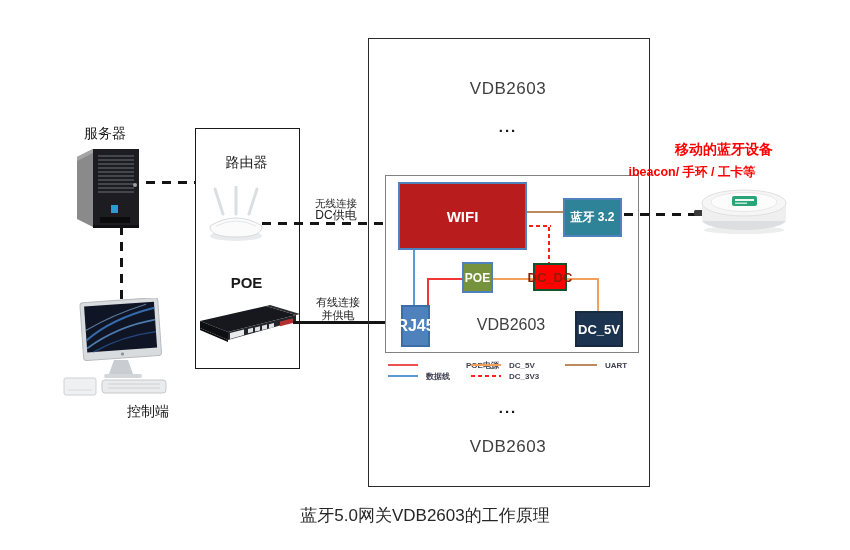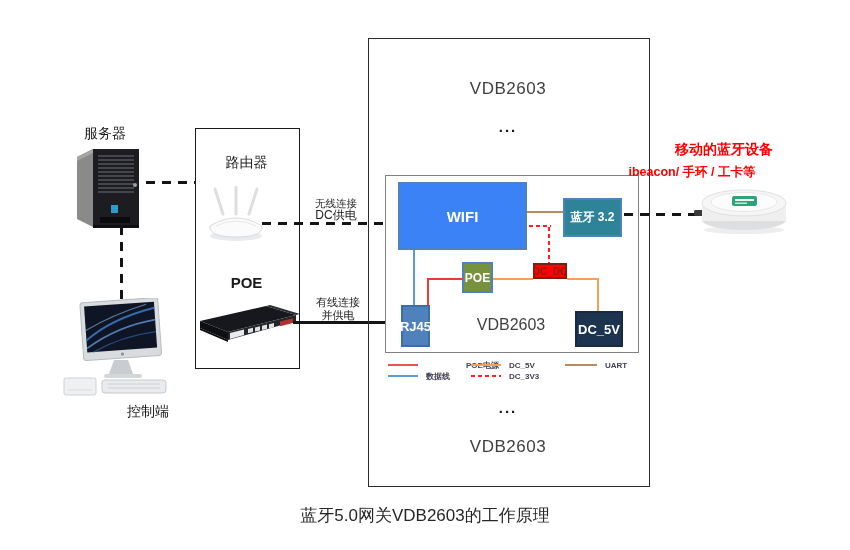--- a/index.html
+++ b/index.html
@@ -25,25 +25,25 @@
   .link-label{font-size:10.5px;color:#222;line-height:12px;}
 
   
   .outer-box{left:368px;top:38px;width:280px;height:447px;border:1.5px solid #2b2b2b;}
   .outer-center{left:368px;width:280px;}
   .model-text{font-size:17px;color:#3f3f3f;letter-spacing:.5px;}
   .dots{font-size:15px;font-weight:bold;letter-spacing:2px;color:#1a1a1a;}
   .inner-box{left:385px;top:175px;width:252px;height:176px;border:1.5px solid #808080;background:#fff;}
 
   .blk{display:flex;align-items:center;justify-content:center;color:#fff;font-weight:bold;box-sizing:border-box;}
-  .blk-wifi{left:398px;top:182px;width:129px;height:68px;background:#3b82f6;border:2px solid #4f81bd;font-size:15px;}
+  .blk-wifi{left:398px;top:182px;width:129px;height:68px;background:#b91c1c;border:2px solid #4f81bd;font-size:15px;}
   .blk-bt{left:563px;top:198px;width:59px;height:39px;background:#2f8399;border:2px solid #4f81bd;font-size:12px;}
   .blk-poe{left:462px;top:262px;width:31px;height:31px;background:#77923c;border:2px solid #4f81bd;font-size:12px;}
-  .blk-dcdc{left:533px;top:263px;width:34px;height:16px;background:#fe0101;border:2px solid #7f1d1d;font-size:10px;color:#8f1e00;}
-  .blk-rj45{left:401px;top:305px;width:29px;height:42px;background:#4f81bd;border:2px solid #3d6da6;font-size:13px;}
+  .blk-dcdc{left:533px;top:263px;width:34px;height:28px;background:#fe0101;border:2px solid #14532d;font-size:13px;color:#8f1e00;}
+  .blk-rj45{left:401px;top:305px;width:29px;height:42px;background:#4f81bd;border:2px solid #3d6da6;font-size:16px;}
   .blk-dc5v{left:575px;top:311px;width:48px;height:36px;background:#1c3450;border:2px solid #172a41;font-size:13px;}
   .inner-model{left:466px;top:316px;width:90px;font-size:16px;color:#3f3f3f;text-align:center;}
 
   .ln{position:absolute;}
   .ln-uart{background:#bd8a5e;}
   .ln-blue{background:#5b9bd5;}
   .ln-red{background:#f23535;}
   .ln-orange{background:#f2a05a;}
   .rdash-h{height:2px;background:repeating-linear-gradient(90deg,#ff1f1f 0 4px,transparent 4px 7px);}
   .rdash-v{width:2px;background:repeating-linear-gradient(180deg,#ff1f1f 0 4px,transparent 4px 7px);}

